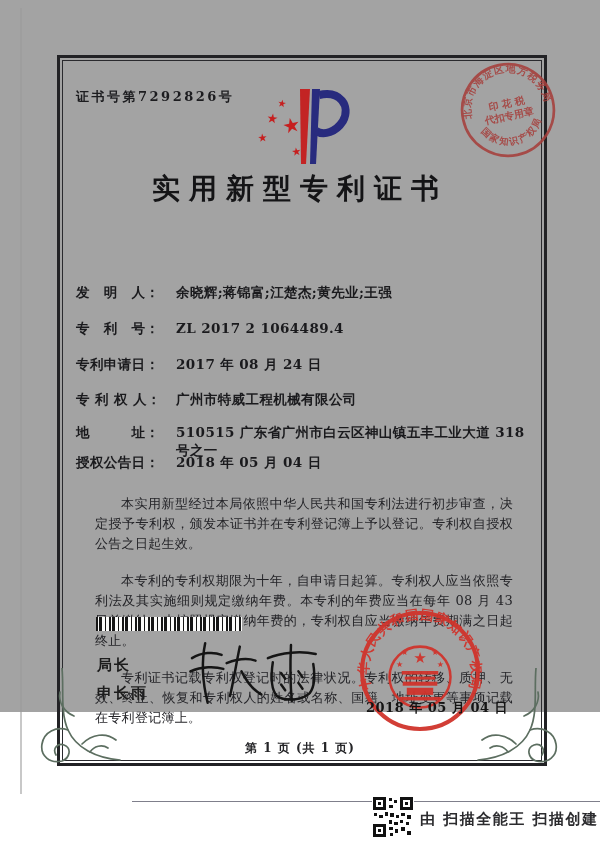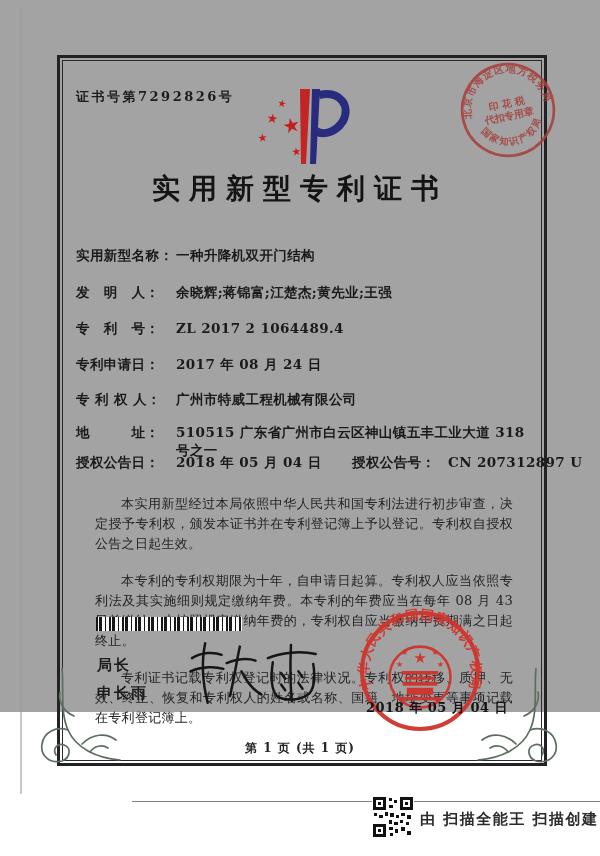--- a/index.html
+++ b/index.html
@@ -91,41 +91,37 @@
     </text>
     <text font-size="9" fill="#a63f3c" font-weight="bold" letter-spacing="1.5">
       <textPath href="#taxBottom" startOffset="50%" text-anchor="middle">国家知识产权局</textPath>
     </text>
     <text x="48" y="45" font-size="9.5" fill="#a63f3c" font-weight="bold" text-anchor="middle">印 花 税</text>
     <text x="48" y="57" font-size="9.5" fill="#a63f3c" font-weight="bold" text-anchor="middle">代扣专用章</text>
   </svg>
 
   <div class="abs title">实用新型专利证书</div>
 
-  <div class="abs row" style="top:246px">
-    <span class="lbl">实用新型名称：</span><span class="val">一种升降机双开门结构</span>
-  </div>
   <div class="abs row" style="top:283px">
     <span class="lbl">发　明　人：</span><span class="val">余晓辉;蒋锦富;江楚杰;黄先业;王强</span>
   </div>
   <div class="abs row" style="top:319px">
     <span class="lbl">专　利　号：</span><span class="val">ZL 2017 2 1064489.4</span>
   </div>
   <div class="abs row" style="top:355px">
     <span class="lbl">专利申请日：</span><span class="val">2017 年 08 月 24 日</span>
   </div>
   <div class="abs row" style="top:390px">
     <span class="lbl">专 利 权 人：</span><span class="val">广州市特威工程机械有限公司</span>
   </div>
   <div class="abs row" style="top:423px">
     <span class="lbl">地　　　址：</span><span class="val" style="max-width:352px">510515 广东省广州市白云区神山镇五丰工业大道 318 号之一</span>
   </div>
   <div class="abs row" style="top:453px">
     <span class="lbl">授权公告日：</span><span class="val">2018 年 05 月 04 日</span>
-    <span class="grant-no"><span class="lbl2">授权公告号：</span><span>CN 207312897 U</span></span>
   </div>
 
   <div class="abs paras">
     <p>本实用新型经过本局依照中华人民共和国专利法进行初步审查，决定授予专利权，颁发本证书并在专利登记簿上予以登记。专利权自授权公告之日起生效。</p>
     <p>本专利的专利权期限为十年，自申请日起算。专利权人应当依照专利法及其实施细则规定缴纳年费。本专利的年费应当在每年 08 月 43 日前缴纳。未按照规定缴纳年费的，专利权自应当缴纳年费期满之日起终止。</p>
     <p>专利证书记载专利权登记时的法律状况。专利权的转移、质押、无效、终止、恢复和专利权人的姓名或名称、国籍、地址变更等事项记载在专利登记簿上。</p>
   </div>
 
   <div class="abs barcode"></div>
 

